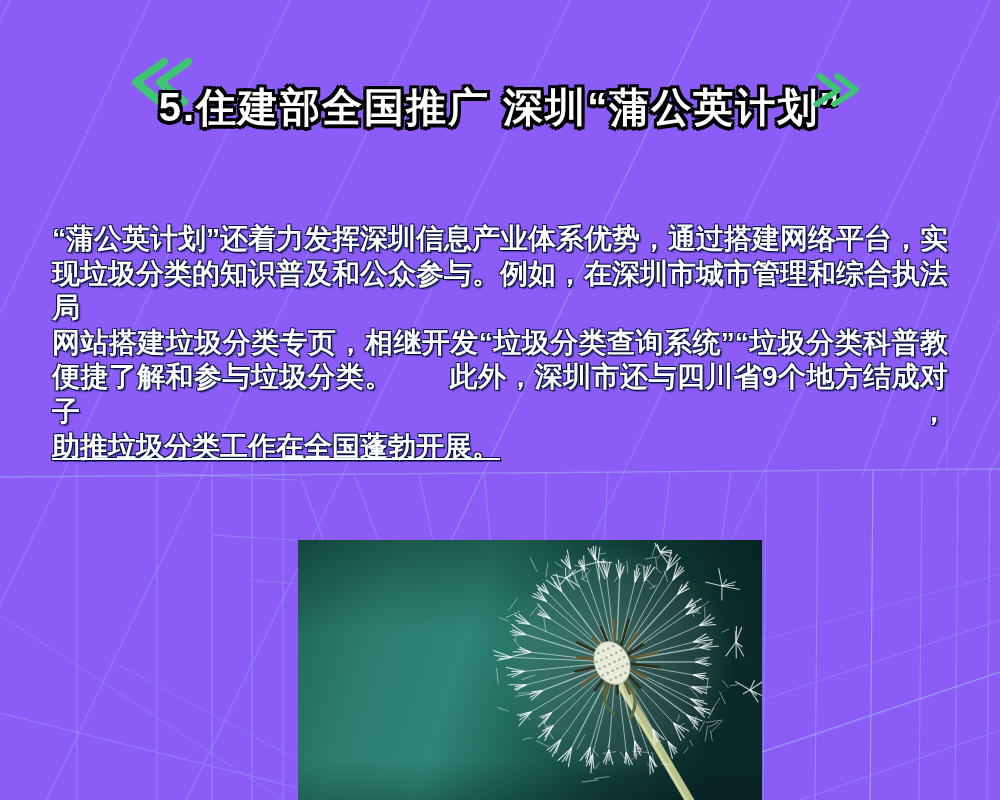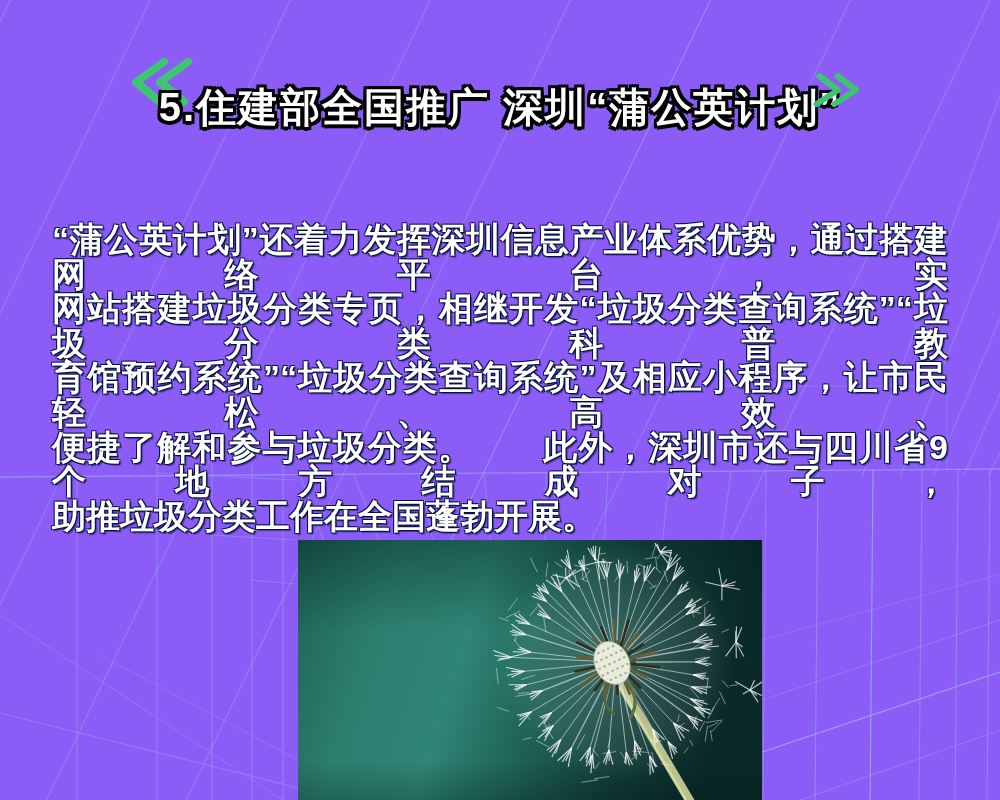--- a/index.html
+++ b/index.html
@@ -12,28 +12,28 @@
   .slide-title{
     position:absolute;left:0;right:0;top:80px;z-index:3;
     text-align:center;white-space:nowrap;
     font-size:40px;font-weight:bold;letter-spacing:2px;color:#FFFFFF;
     text-shadow:
       -3px -3px 0 #000, 3px -3px 0 #000, -3px 3px 0 #000, 3px 3px 0 #000,
       -3px 0 0 #000, 3px 0 0 #000, 0 -3px 0 #000, 0 4px 0 #000;
   }
   .paragraph{
     position:absolute;left:52px;top:222px;width:896px;z-index:3;
-    color:#FFFFFF;font-weight:bold;font-size:34px;line-height:34.6px;
+    color:#FFFFFF;font-weight:bold;font-size:28px;line-height:34.6px;
     text-shadow:
       1px 1px 0 rgba(2,16,60,.85), -1px 1px 0 rgba(2,16,60,.85),
       1px -1px 0 rgba(2,16,60,.85), -1px -1px 0 rgba(2,16,60,.85),
       2px 2px 1px rgba(2,16,60,.5);
   }
   .para-line{width:100%;text-align:justify;text-align-last:justify;}
-  .para-line.last{text-align-last:left;}
+  .para-line.last{text-align-last:left;text-decoration:underline;}
   .photo{position:absolute;left:298px;top:540px;width:464px;height:260px;z-index:2;overflow:hidden;}
 </style>
 </head>
 <body>
 
 <div class="slide">
 
   <svg id="grid-svg" width="1000" height="800">
       <line x1="20" y1="-20" x2="-383" y2="820" stroke="#9FBDF2" stroke-opacity="0.32" stroke-width="1.2"></line>
       <line x1="160" y1="-20" x2="-243" y2="820" stroke="#9FBDF2" stroke-opacity="0.32" stroke-width="1.2"></line>
@@ -89,22 +89,22 @@
 
   <div class="slide-title">5.住建部全国推广 深圳“蒲公英计划”</div>
 
   <svg class="chevrons chevrons-right" width="48" height="36" viewBox="0 0 48 36">
     <polyline points="6,4 26,18 6,32" fill="none" stroke="#3EC472" stroke-width="6" stroke-linecap="round" stroke-linejoin="round"></polyline>
     <polyline points="24,4 44,18 24,32" fill="none" stroke="#3EC472" stroke-width="6" stroke-linecap="round" stroke-linejoin="round"></polyline>
   </svg>
 
   <div class="paragraph">
     <div class="para-line">“蒲公英计划”还着力发挥深圳信息产业体系优势，通过搭建网络平台，实</div>
+    <div class="para-line">现垃圾分类的知识普及和公众参与。例如，在深圳市城市管理和综合执法局</div>
     <div class="para-line">网站搭建垃圾分类专页，相继开发“垃圾分类查询系统”“垃圾分类科普教</div>
-    <div class="para-line">育馆预约系统”“垃圾分类查询系统”及相应小程序，让市民轻松、高效、</div>
     <div class="para-line">便捷了解和参与垃圾分类。　　此外，深圳市还与四川省9个地方结成对子，</div>
     <div class="para-line last">助推垃圾分类工作在全国蓬勃开展。</div>
   </div>
 
   <div class="photo">
     <svg id="dandelion-svg" width="464" height="260" viewBox="0 0 464 260">
       <defs>
         <linearGradient id="tealbg" x1="0" y1="0" x2="1" y2="0.18">
           <stop offset="0" stop-color="#1E6156"></stop>
           <stop offset="0.22" stop-color="#2C7E6F"></stop>

